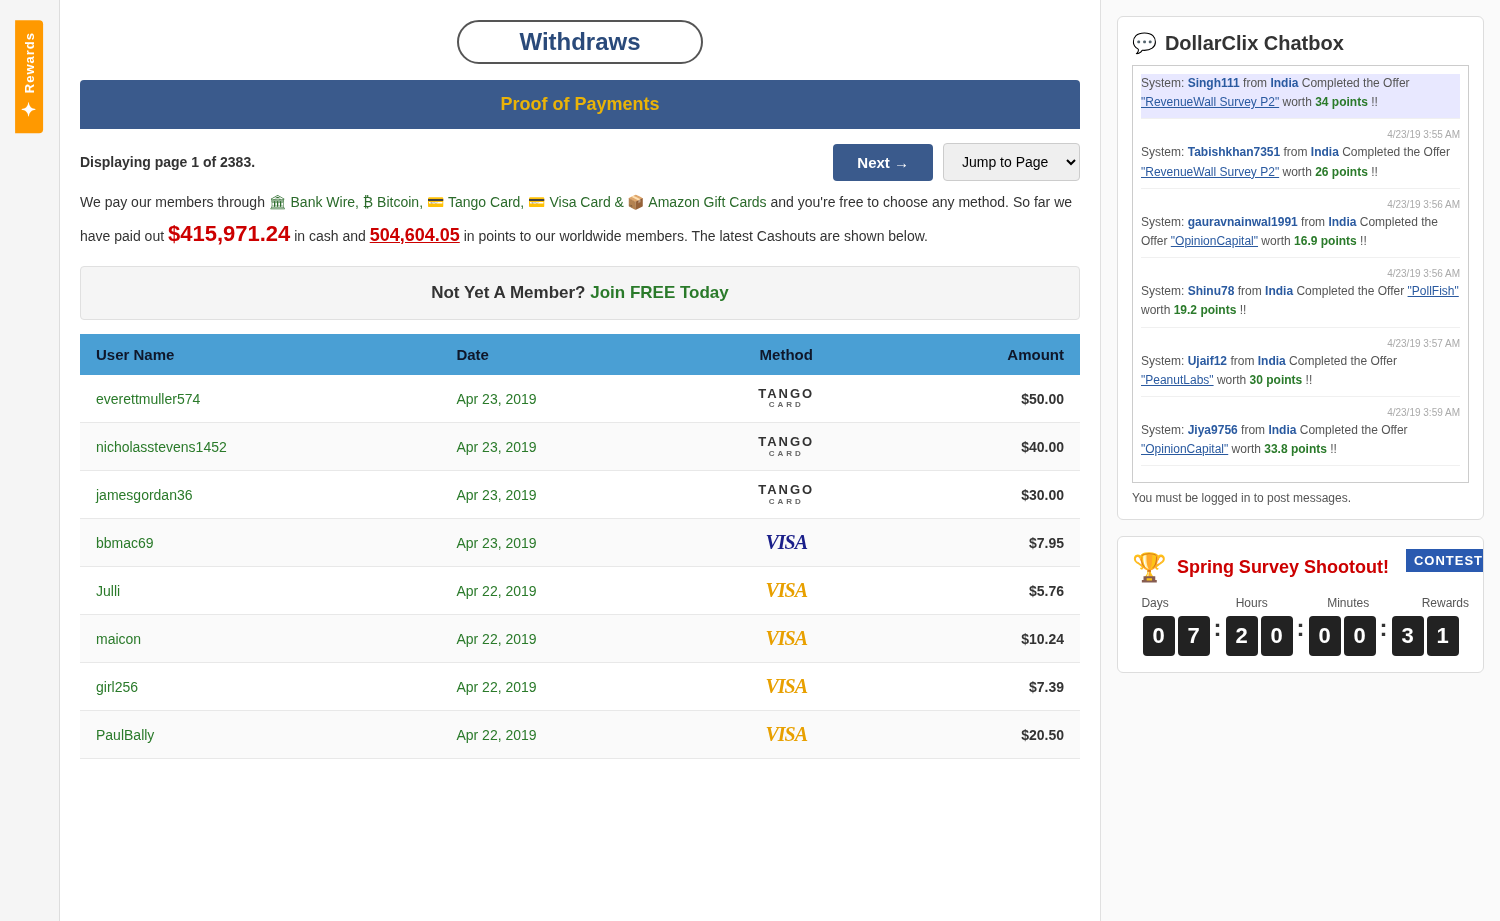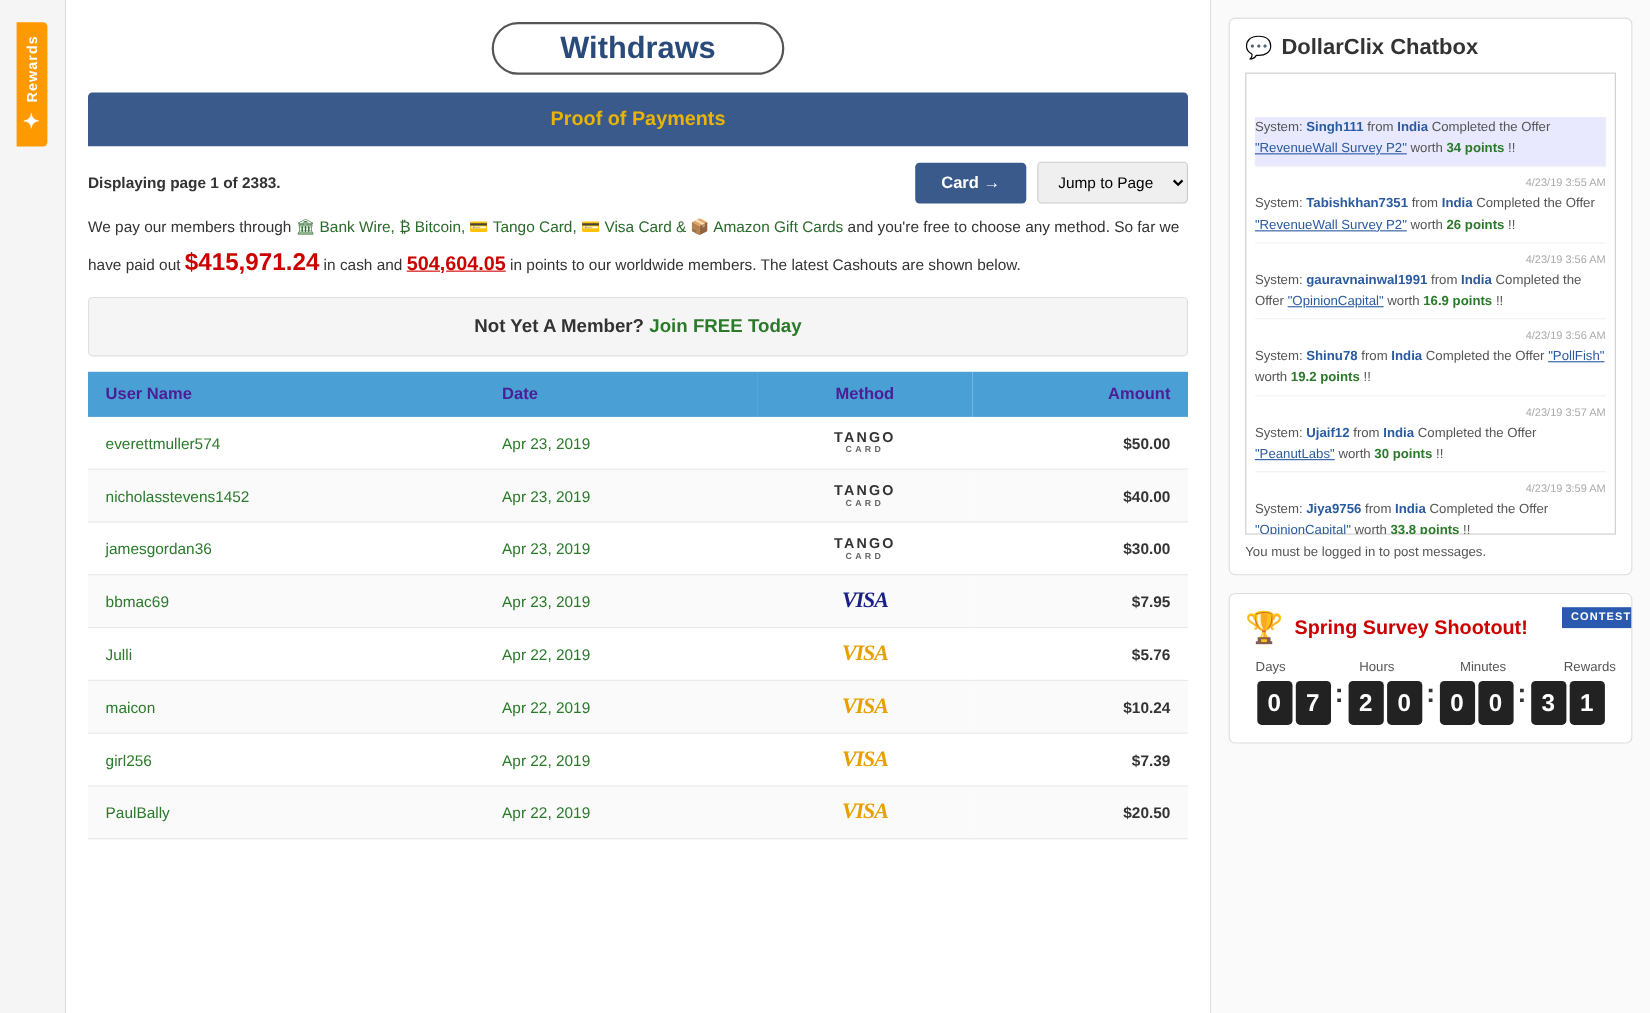--- a/index.html
+++ b/index.html
@@ -10,21 +10,21 @@
     
     .sidebar { width: 60px; background: #f5f5f5; border-right: 1px solid #ddd; display: flex; flex-direction: column; align-items: center; padding-top: 20px; }
     .rewards-tab { writing-mode: vertical-rl; text-orientation: mixed; transform: rotate(180deg); background: #f90; color: #fff; font-weight: bold; font-size: 13px; padding: 12px 6px; border-radius: 4px 0 0 4px; cursor: pointer; letter-spacing: 1px; display: flex; align-items: center; gap: 6px; }
     .rewards-icon { font-size: 18px; writing-mode: horizontal-tb; transform: rotate(180deg); }
 
     
     .main-content { flex: 1; padding: 0 20px 20px 20px; }
 
     
     .page-title-bar { text-align: center; margin: 20px 0 16px 0; }
-    .page-title-box { display: inline-block; border: 2px solid #555; border-radius: 30px; padding: 6px 60px; font-size: 28px; font-weight: bold; color: #2a4a7a; background: #fff; }
+    .page-title-box { display: inline-block; border: 2px solid #555; border-radius: 30px; padding: 6px 60px; font-size: 24px; font-weight: bold; color: #2a4a7a; background: #fff; }
 
     
     .section-header { background: #3a5a8c; color: #eab308; padding: 14px; text-align: center; font-size: 18px; font-weight: bold; border-radius: 4px 4px 0 0; margin-bottom: 0; }
 
     
     .pagination-bar { display: flex; align-items: center; margin: 14px 0 10px 0; gap: 10px; }
     .page-info { font-weight: bold; font-size: 14px; flex: 1; }
     .next-btn { background: #3a5a8c; color: #fff; border: none; padding: 10px 24px; font-size: 15px; font-weight: bold; cursor: pointer; border-radius: 4px; }
     .jump-select { padding: 9px 14px; font-size: 14px; border: 1px solid #ccc; border-radius: 4px; cursor: pointer; }
 
@@ -33,21 +33,21 @@
     .cash-amount { color: #cc0000; font-weight: bold; font-size: 22px; }
     .points-amount { color: #cc0000; font-weight: bold; font-size: 18px; text-decoration: underline; }
     .payment-icon { color: #2a6a2a; }
 
     
     .join-banner { background: #f5f5f5; border: 1px solid #e0e0e0; text-align: center; padding: 16px; font-size: 17px; font-weight: bold; color: #333; margin-bottom: 14px; border-radius: 4px; }
     .join-link { color: #2a7a2a; text-decoration: none; }
 
     
     .payments-table { width: 100%; border-collapse: collapse; }
-    .payments-table thead tr { background: #4a9fd4; color: #4c1d95; }
+    .payments-table thead tr { background: #4a9fd4; color: #0f172a; }
     .payments-table thead th { padding: 12px 16px; text-align: left; font-size: 15px; font-weight: bold; }
     .payments-table thead th:last-child { text-align: right; }
     .payments-table tbody tr { border-bottom: 1px solid #e8e8e8; }
     .payments-table tbody tr:nth-child(even) { background: #fafafa; }
     .payments-table tbody td { padding: 12px 16px; font-size: 14px; color: #2a7a2a; }
     .payments-table tbody td:first-child { color: #2a7a2a; }
     .payments-table tbody td.amount { color: #333; text-align: right; font-weight: bold; }
     .tango-logo { font-family: 'Arial Narrow', Arial, sans-serif; font-size: 13px; font-weight: bold; letter-spacing: 2px; color: #333; display: flex; flex-direction: column; align-items: center; line-height: 1.1; }
     .tango-sub { font-size: 8px; letter-spacing: 3px; color: #666; }
     .visa-logo { font-size: 20px; font-weight: 900; font-style: italic; color: #1a1f8a; letter-spacing: -1px; font-family: serif; }
@@ -61,25 +61,25 @@
     .chatbox-title { font-size: 20px; font-weight: bold; color: #333; margin-bottom: 10px; display: flex; align-items: center; gap: 8px; }
     .chatbox-content { max-height: 420px; overflow-y: auto; border: 1px solid #ccc; padding: 8px; font-size: 12px; line-height: 1.6; }
     .chat-entry { margin-bottom: 8px; border-bottom: 1px solid #f0f0f0; padding-bottom: 6px; }
     .chat-timestamp { color: #aaa; font-size: 10px; text-align: right; }
     .chat-system { color: #555; }
     .chat-user { color: #2a5aa0; font-weight: bold; }
     .chat-country { color: #2a5aa0; font-weight: bold; }
     .chat-offer { color: #2a5aa0; text-decoration: underline; cursor: pointer; }
     .chat-points { color: #2a7a2a; font-weight: bold; }
     .chat-login { color: #555; font-size: 12px; margin-top: 8px; }
-    .highlighted-entry { background: #e8e8ff; margin-top: 31px; }
+    .highlighted-entry { background: #e8e8ff; }
 
     
     .contest-box { background: #fff; border: 1px solid #ddd; border-radius: 6px; padding: 14px; position: relative; overflow: hidden; }
-    .contest-ribbon { position: absolute; top: 12px; right: -8px; background: #2a5ab0; color: #fff; font-size: 10px; font-weight: bold; padding: 4px 8px; letter-spacing: 1px; transform: rotate(0deg); }
+    .contest-ribbon { position: absolute; top: 12px; right: -8px; background: #2a5ab0; color: #fff; font-size: 13px; font-weight: bold; padding: 4px 8px; letter-spacing: 1px; transform: rotate(0deg); }
     .contest-title-row { display: flex; align-items: center; gap: 10px; margin-bottom: 12px; }
     .trophy-icon { font-size: 28px; }
     .contest-title { color: #cc0000; font-size: 18px; font-weight: bold; }
     .countdown-row { display: flex; align-items: center; justify-content: center; gap: 4px; }
     .countdown-label { text-align: center; font-size: 12px; color: #555; margin-bottom: 4px; }
     .countdown-group { display: flex; flex-direction: column; align-items: center; }
     .countdown-digits { display: flex; gap: 3px; }
     .digit-box { background: #222; color: #fff; font-size: 22px; font-weight: bold; width: 32px; height: 40px; display: flex; align-items: center; justify-content: center; border-radius: 4px; }
     .countdown-colon { font-size: 24px; font-weight: bold; color: #333; align-self: center; margin-bottom: 16px; }
     .countdown-labels-row { display: flex; align-items: center; justify-content: center; gap: 20px; margin-top: 4px; }
@@ -99,21 +99,21 @@
   <div class="main-content">
 
     <div class="page-title-bar">
       <div class="page-title-box">Withdraws</div>
     </div>
 
     <div class="section-header">Proof of Payments</div>
 
     <div class="pagination-bar">
       <span class="page-info">Displaying page 1 of 2383.</span>
-      <button class="next-btn">Card →</button>
+      <button class="next-btn">Next →</button>
       <select class="jump-select">
         <option>Jump to Page</option>
       </select>
     </div>
 
     <div class="payment-desc">
       <span>We pay our members through</span>
       <span class="payment-icon"> 🏛 Bank Wire, ₿ Bitcoin, </span>
       <span class="payment-icon">💳 Tango Card, </span>
       <span class="payment-icon">💳 Visa Card &amp; </span>

